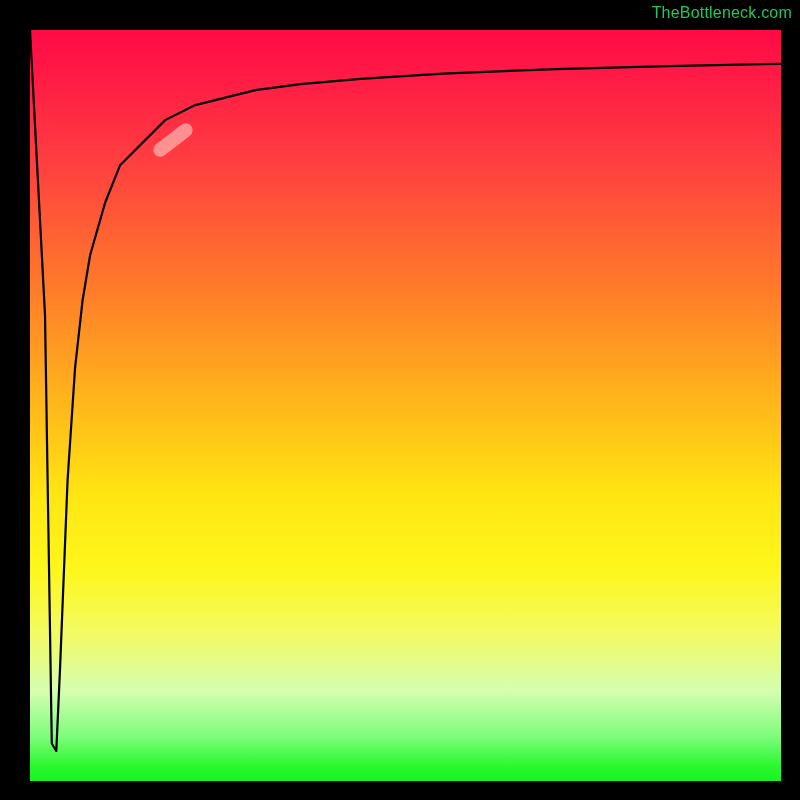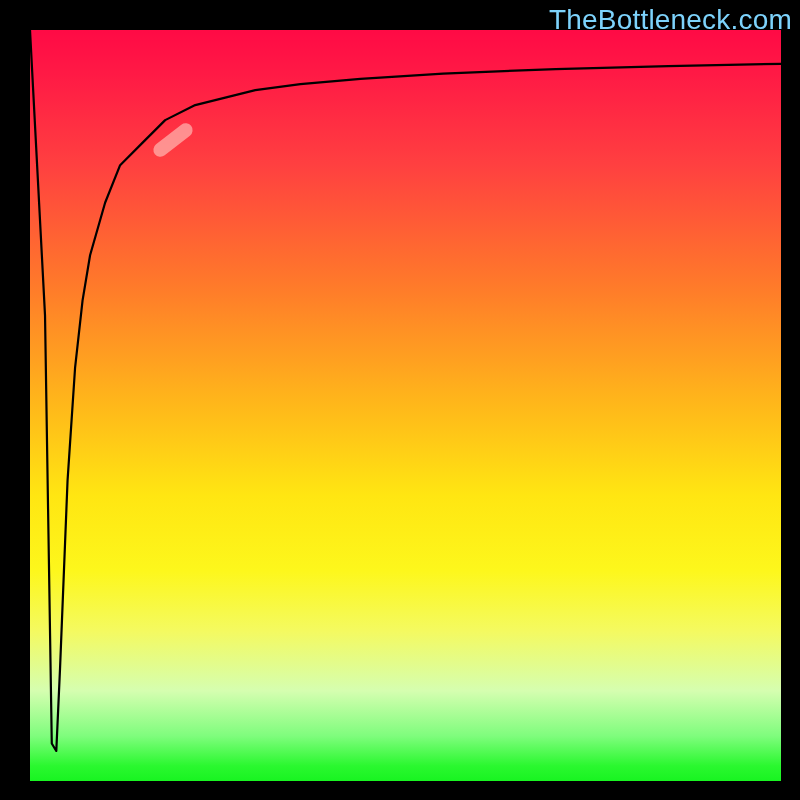--- a/index.html
+++ b/index.html
@@ -53,22 +53,22 @@
     width: 46px;
     height: 14px;
     background: rgba(255, 220, 210, 0.55);
     border-radius: 7px;
     transform-origin: center;
   }
   .watermark {
     position: absolute;
     top: 4px;
     right: 8px;
-    color: #7dd3fc;
-    font-size: 28px;
+    color: #22c55e;
+    font-size: 16px;
     font-weight: 400;
     letter-spacing: 0.2px;
     user-select: none;
   }
 </style>
 </head>
 <body>
 <div class="frame">
 
   <div class="watermark">TheBottleneck.com</div>

